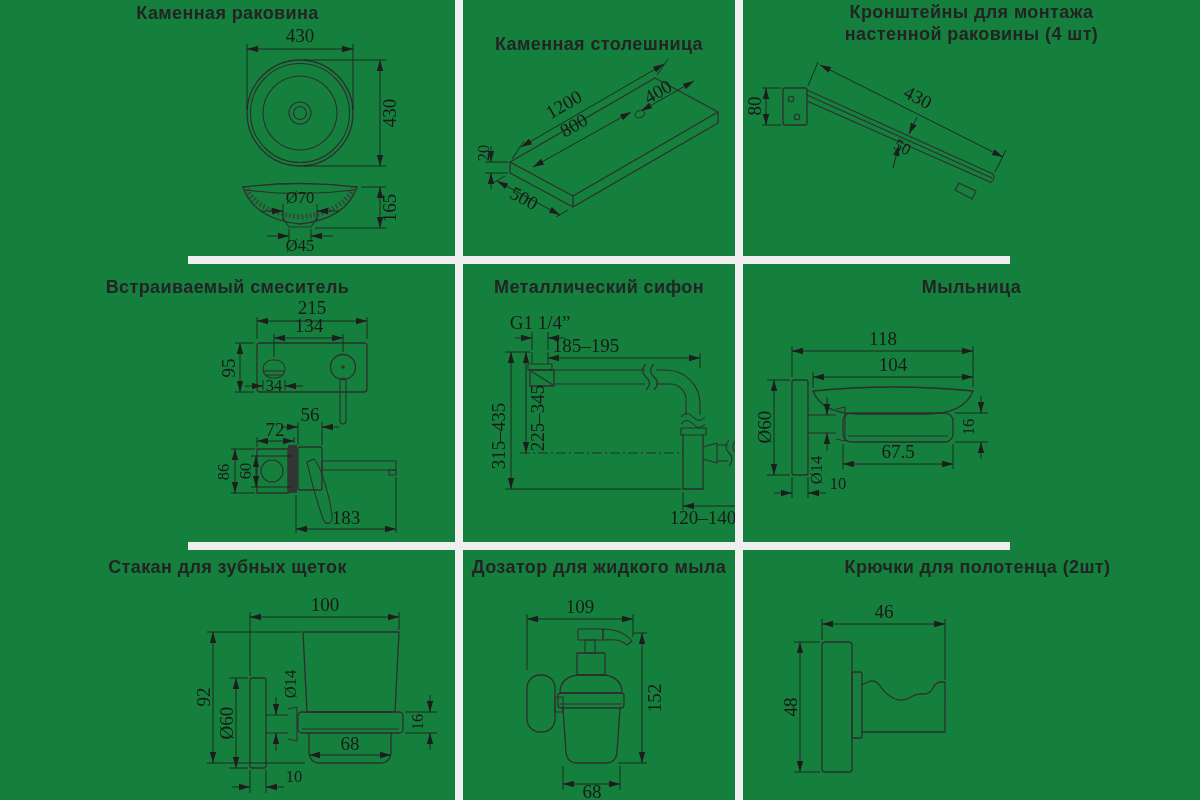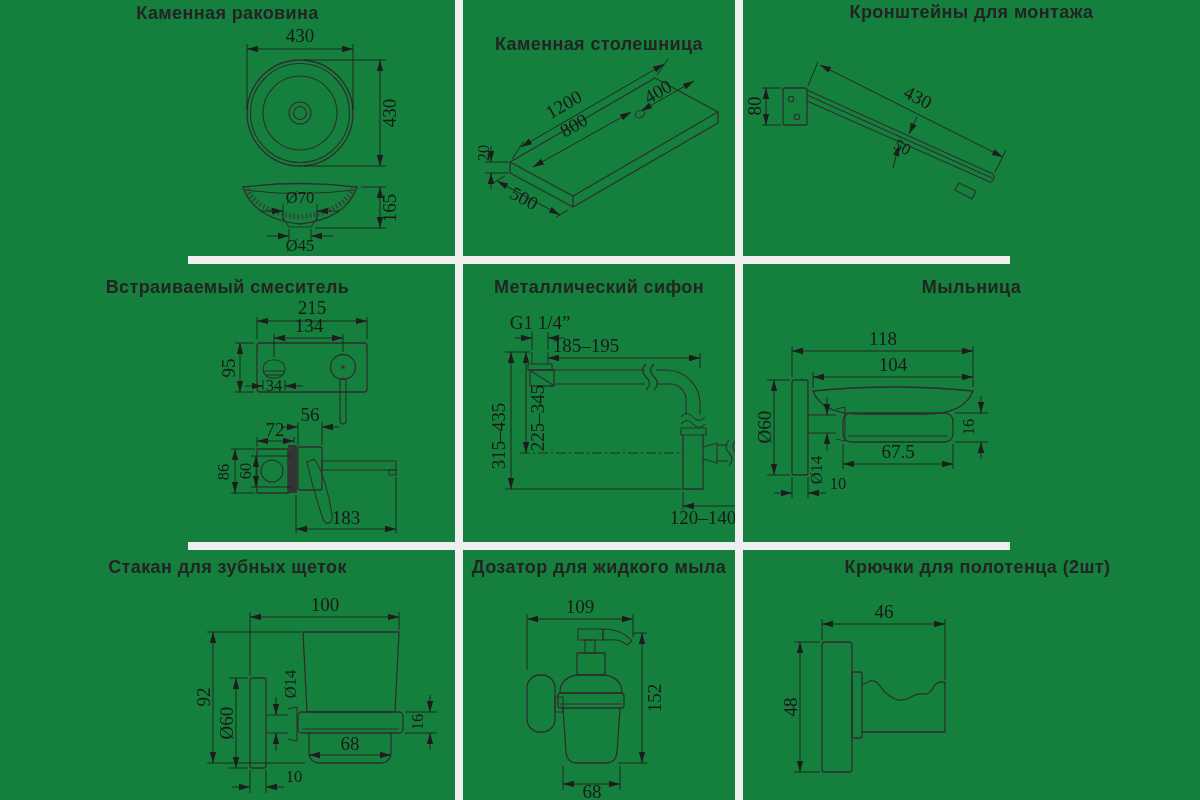--- a/index.html
+++ b/index.html
@@ -25,20 +25,21 @@
 
   <div class="divider" style="left:455px;top:0;width:8px;height:800px;"></div>
   <div class="divider" style="left:735px;top:0;width:8px;height:800px;"></div>
   <div class="divider" style="left:188px;top:256px;width:822px;height:8px;"></div>
   <div class="divider" style="left:188px;top:542px;width:822px;height:8px;"></div>
 
   <div class="title" style="left:0;width:455px;top:2px;">Каменная раковина</div>
   <div class="title" style="left:463px;width:272px;top:2px;margin-top:31px;">Каменная столешница</div>
   <div class="title" style="left:743px;width:457px;top:1px;">
     <span style="display:block">Кронштейны для монтажа</span>
+    <span style="display:block">наст­енной раковины (4 шт)</span>
   </div>
   <div class="title" style="left:0;width:455px;top:276px;">Встраиваемый смеситель</div>
   <div class="title" style="left:463px;width:272px;top:276px;">Металлический сифон</div>
   <div class="title" style="left:743px;width:457px;top:276px;">Мыльница</div>
   <div class="title" style="left:463px;width:272px;top:556px;">Дозатор для жидкого мыла</div>
   <div class="title" style="left:0;width:455px;top:556px;">Стакан для зубных щеток</div>
   <div class="title" style="left:743px;width:457px;top:556px;margin-left:6px;">Крючки для полотенца (2шт)</div>
 
   <svg class="cell" style="left:0;top:0;width:455px;height:256px" viewBox="0 0 455 256">
     <defs>

